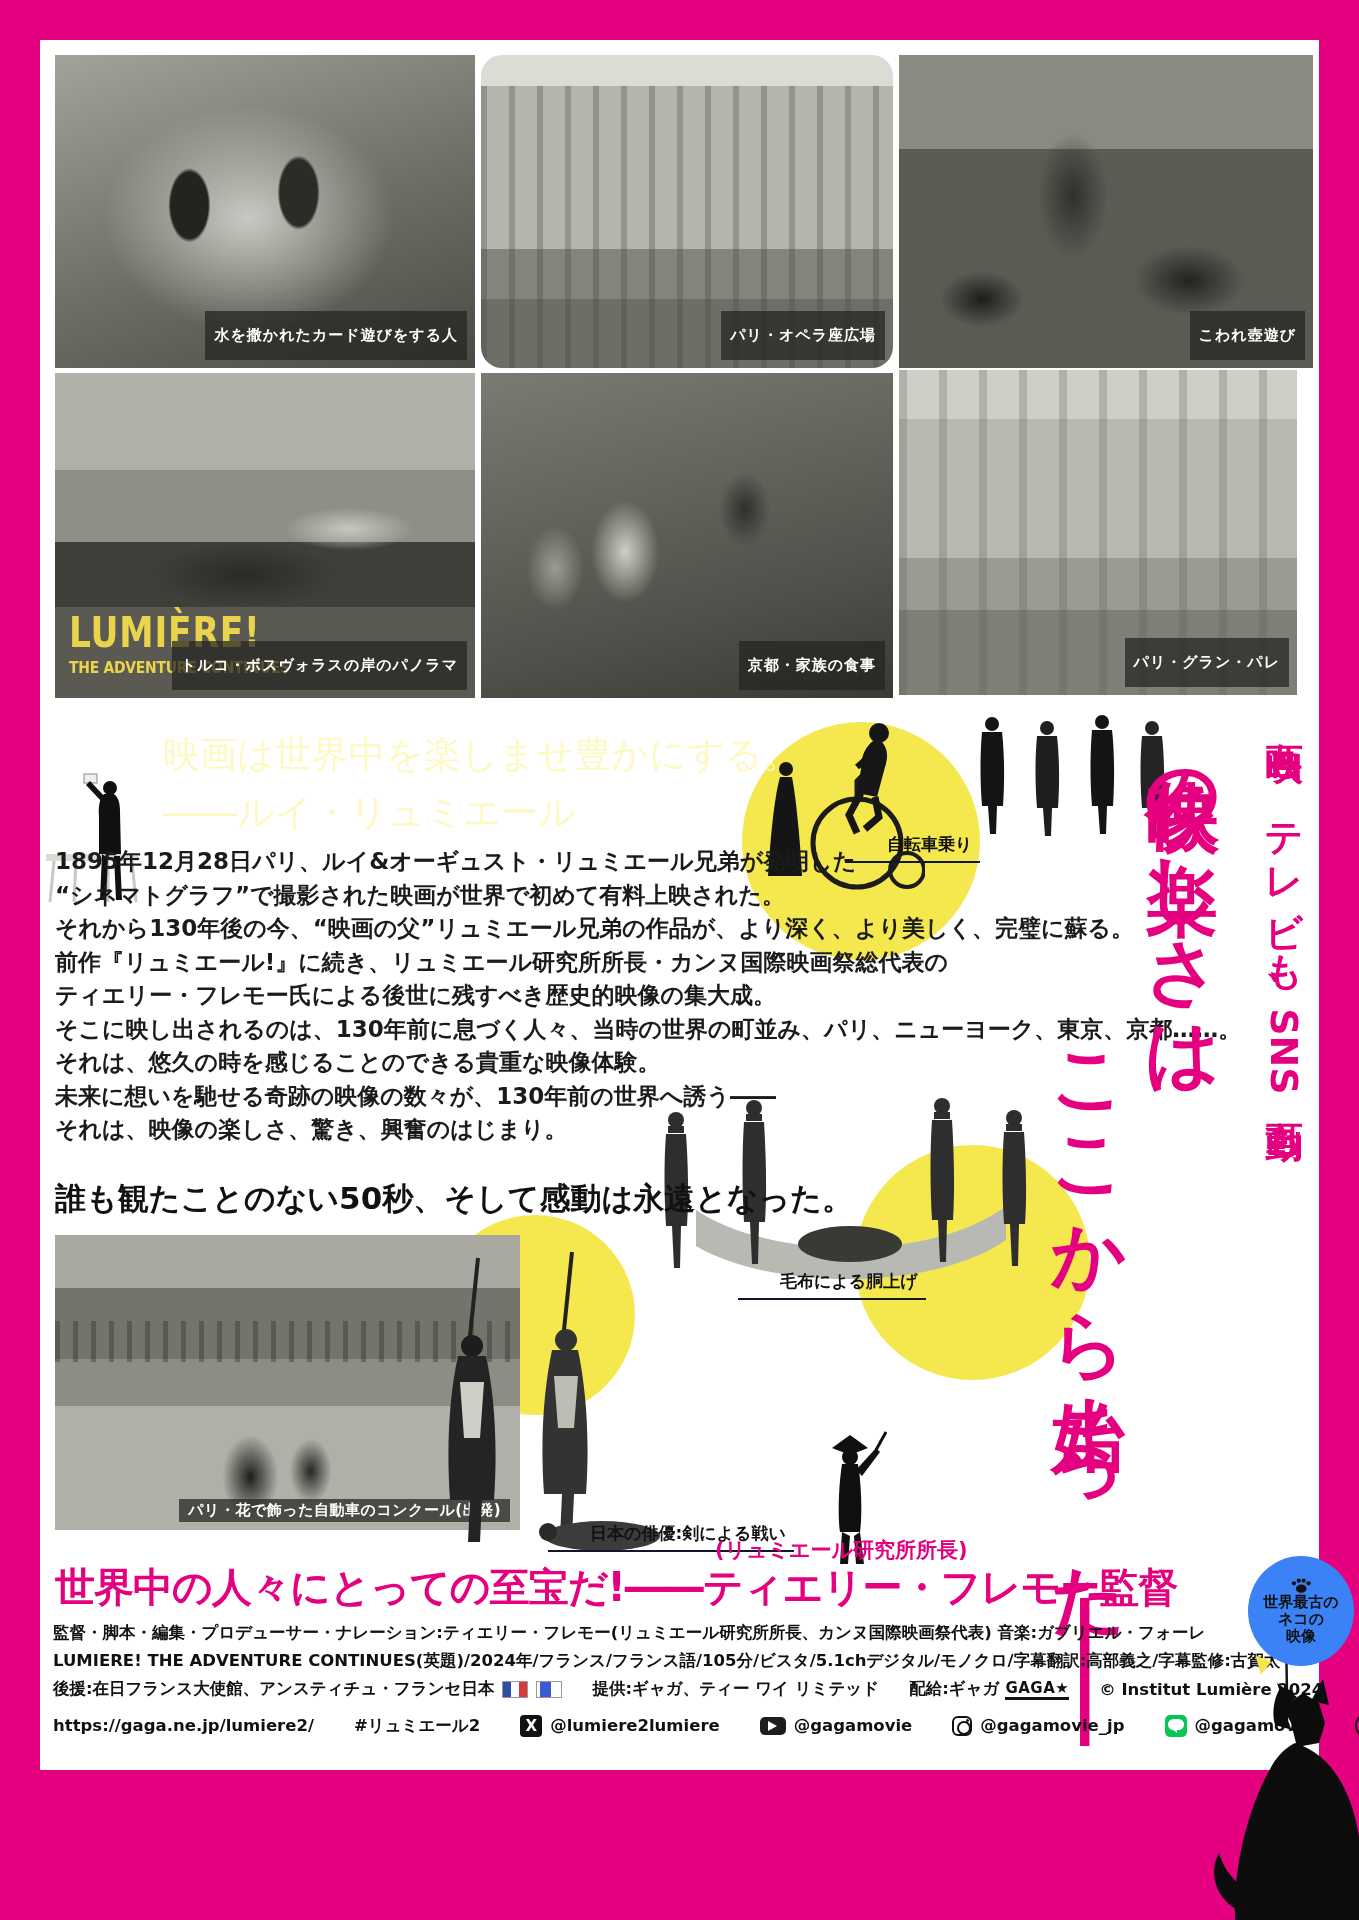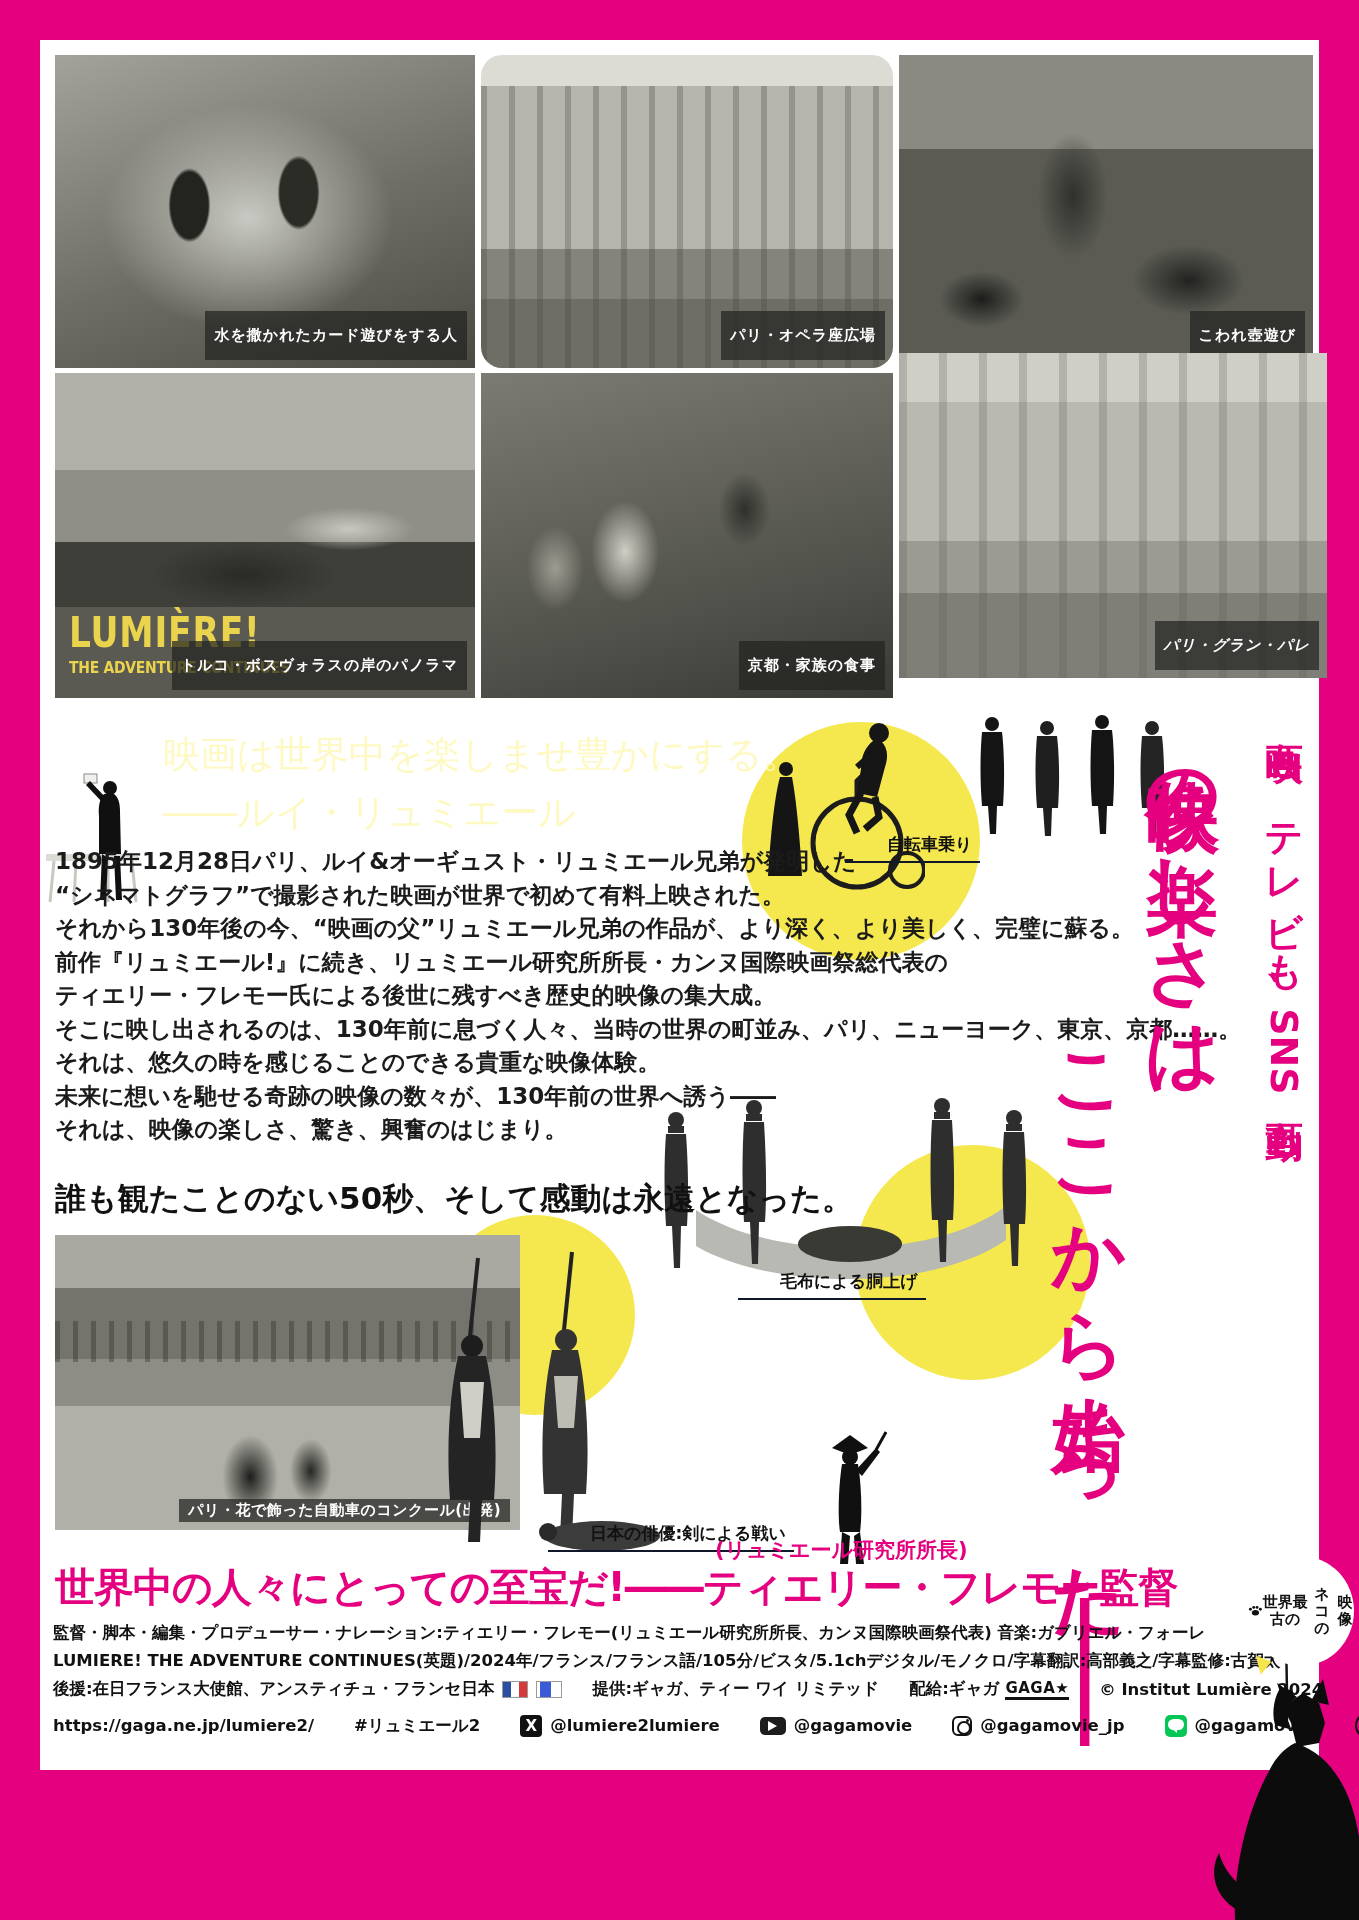--- a/index.html
+++ b/index.html
@@ -27,23 +27,23 @@
                     linear-gradient(180deg,#8a8a82 0 30%, #5b5b54 30% 100%); }
   .p4 { left:55px;  top:373px; width:420px; height:325px;
         background: radial-gradient(130px 45px at 45% 62%, #2a2a26, rgba(0,0,0,0) 72%),
                     radial-gradient(90px 30px at 70% 48%, #c8c8c0, rgba(0,0,0,0) 72%),
                     linear-gradient(180deg,#b0b0a8 0 30%, #8f8f88 30% 52%, #3f3f3a 52% 72%, #5a5a52 72% 100%); }
   .p5 { left:481px; top:373px; width:412px; height:325px;
         background: radial-gradient(50px 75px at 35% 55%, #cfcfc6, rgba(0,0,0,0) 68%),
                     radial-gradient(42px 62px at 18% 60%, #9c9c92, rgba(0,0,0,0) 68%),
                     radial-gradient(38px 55px at 64% 42%, #30302b, rgba(0,0,0,0) 68%),
                     linear-gradient(165deg,#7b7b73,#50504a 70%,#3a3a35); }
-  .p6 { left:899px; top:353px; width:428px; height:325px;
+  .p6 { left:899px; top:370px; width:398px; height:325px;
         background: repeating-linear-gradient(90deg, rgba(90,90,82,.25) 0 8px, rgba(0,0,0,0) 8px 40px),
-                    linear-gradient(180deg,#cfcfc8 0 15%, #b9b9b1 15% 58%, #9b9b93 58% 74%, #7f7f78 74% 100%); font-style: italic; }
+                    linear-gradient(180deg,#cfcfc8 0 15%, #b9b9b1 15% 58%, #9b9b93 58% 74%, #7f7f78 74% 100%); }
   .logo { position:absolute; left:14px; bottom:22px; z-index:3; line-height:1; }
   .logo-title { color:#ead44e; font-weight:900; font-size:42px; letter-spacing:1px;
                 transform:scaleX(.82); transform-origin:left bottom; }
   .logo-sub   { color:#ead44e; font-weight:800; font-size:15.5px; letter-spacing:-.3px; margin-top:7px;
                 transform:scaleX(.9); transform-origin:left top; white-space:nowrap; }
 
   
   .ycircle { position:absolute; border-radius:50%; background:#f5e84e; z-index:0; }
   .cA { left:742px; top:722px;  width:238px; height:238px; }
   .cB { left:855px; top:1145px; width:235px; height:235px; }
@@ -101,22 +101,22 @@
   .ig-icon { width:20px; height:20px; border:2px solid #111; border-radius:6px; position:relative; }
   .ig-icon::before { content:""; position:absolute; left:3px; top:3px; width:10px; height:10px; border:2px solid #111; border-radius:50%; }
   .ig-icon::after { content:""; position:absolute; right:1px; top:1px; width:3px; height:3px; background:#111; border-radius:50%; }
   .line-icon { width:22px; height:22px; background:#06c755; border-radius:5px; position:relative; }
   .line-icon::before { content:""; position:absolute; left:3px; top:4px; width:16px; height:11px; background:#fff; border-radius:6px; }
   .line-icon::after { content:""; position:absolute; left:6px; top:13px; width:0; height:0; border-style:solid; border-width:5px 0 0 6px; border-color:#fff transparent transparent transparent; }
   .g-mark { display:inline-flex; align-items:center; justify-content:center; width:46px; height:27px;
             border:2px solid #111; border-radius:14px; font-size:15px; font-weight:900; margin-left:42px; position:relative; }
 
   
-  .bubble { position:absolute; left:1248px; top:1556px; width:106px; height:110px; background:#ffffff;
-            border-radius:50%; z-index:6; display:flex; flex-direction:row; align-items:center;
+  .bubble { position:absolute; left:1248px; top:1556px; width:106px; height:110px; background:#3b82f6;
+            border-radius:50%; z-index:6; display:flex; flex-direction:column; align-items:center;
             justify-content:center; text-align:center; }
   .bubble::after { content:""; position:absolute; left:4px; bottom:-8px; width:0; height:0;
             border-style:solid; border-width:16px 5px 0 12px; border-color:#f5e44c transparent transparent transparent;
             transform:rotate(22deg); }
   .bubble p { font-size:15px; line-height:17px; font-weight:800; color:#111; }
   .cat { position:absolute; left:1205px; top:1575px; width:160px; height:345px; z-index:5; }
 </style>
 </head>
 <body>
 

